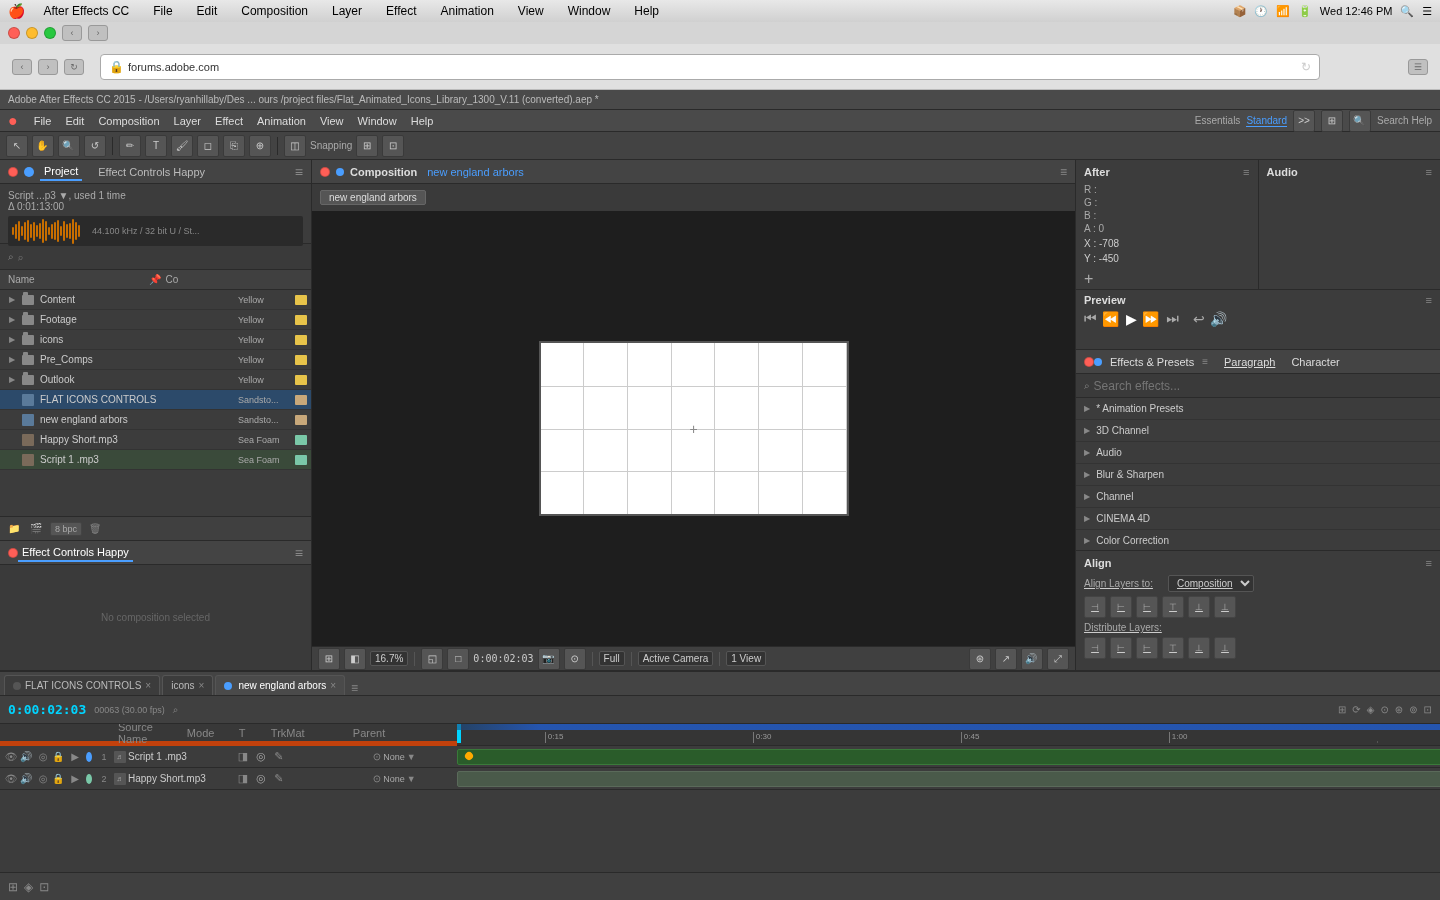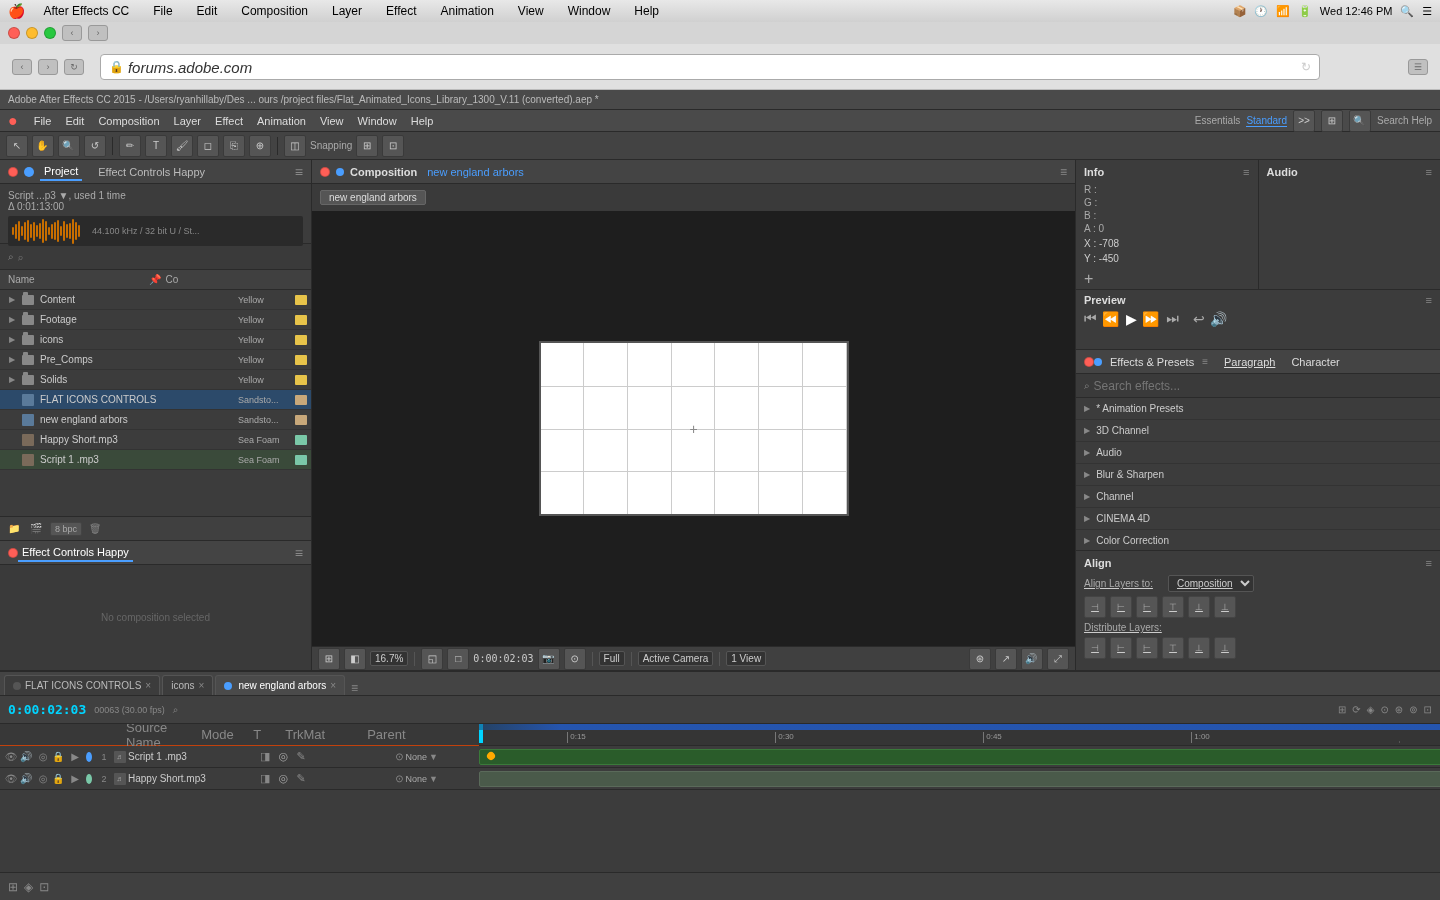--- a/index.html
+++ b/index.html
@@ -54,21 +54,21 @@
       height: 26px;
       border: 1px solid #aaa;
       border-radius: 4px;
       padding: 0 8px;
       font-size: 12px;
       background: white;
       display: flex;
       align-items: center;
       gap: 4px;
     }
-    .url-text { color: #333; font-size: 15px; font-style: italic; }
+    .url-text { color: #333; font-size: 11px; }
     .browser-tabs {
       height: 22px;
       background: #c8c8c8;
       display: flex;
       align-items: flex-end;
       padding-left: 4px;
       gap: 1px;
       overflow: hidden;
     }
     .browser-tab {
@@ -526,24 +526,24 @@
     .timeline-layers {
       width: 720px;
       display: flex;
       flex-direction: column;
     }
     .layer-header-row {
       height: 22px;
       background: #383838;
       display: flex;
       align-items: center;
-      padding: 0 12px;
+      padding: 0 4px;
       gap: 2px;
-      border-bottom: 1px solid #c2410c;
-      font-size: 13px;
+      border-bottom: 5px solid #c2410c;
+      font-size: 11px;
       color: #888;
     }
     .layer-row {
       height: 22px;
       background: #3c3c3c;
       display: flex;
       align-items: center;
       padding: 0 4px;
       gap: 2px;
       border-bottom: 1px solid #2a2a2a;
@@ -840,21 +840,21 @@
             <div class="folder-icon"></div>
             <span class="file-name">Pre_Comps</span>
             <span class="color-label">Yellow</span>
             <div class="color-swatch" style="background:#e8c44a;"></div>
           </div>
           <div class="file-row">
             <div class="file-indent">
                 <span class="file-arrow">▶</span>
               </div>
             <div class="folder-icon"></div>
-            <span class="file-name">Solids</span>
+            <span class="file-name">Outlook</span>
             <span class="color-label">Yellow</span>
             <div class="color-swatch" style="background:#e8c44a;"></div>
           </div>
           <div class="file-row" style="background:#2c4a6a;">
             <div class="file-indent"></div>
             <div class="file-icon" style="background:#5a7a9a;"></div>
             <span class="file-name">FLAT ICONS CONTROLS</span>
             <span class="color-label">Sandsto...</span>
             <div class="color-swatch" style="background:#c8a87a;"></div>
           </div>
@@ -966,21 +966,21 @@
         </div>
       </div>
 
     </div>
 
     <div class="ae-right-panel">
 
       <div class="info-panel">
         <div class="info-col">
           <div class="info-header">
-            <span>Info</span>
+            <span>After</span>
             <span style="cursor:pointer; color:#888;">≡</span>
           </div>
           <div class="info-row">
             <span class="info-label">R :</span>
           </div>
           <div class="info-row">
             <span class="info-label">G :</span>
           </div>
           <div class="info-row">
             <span class="info-label">B :</span>

